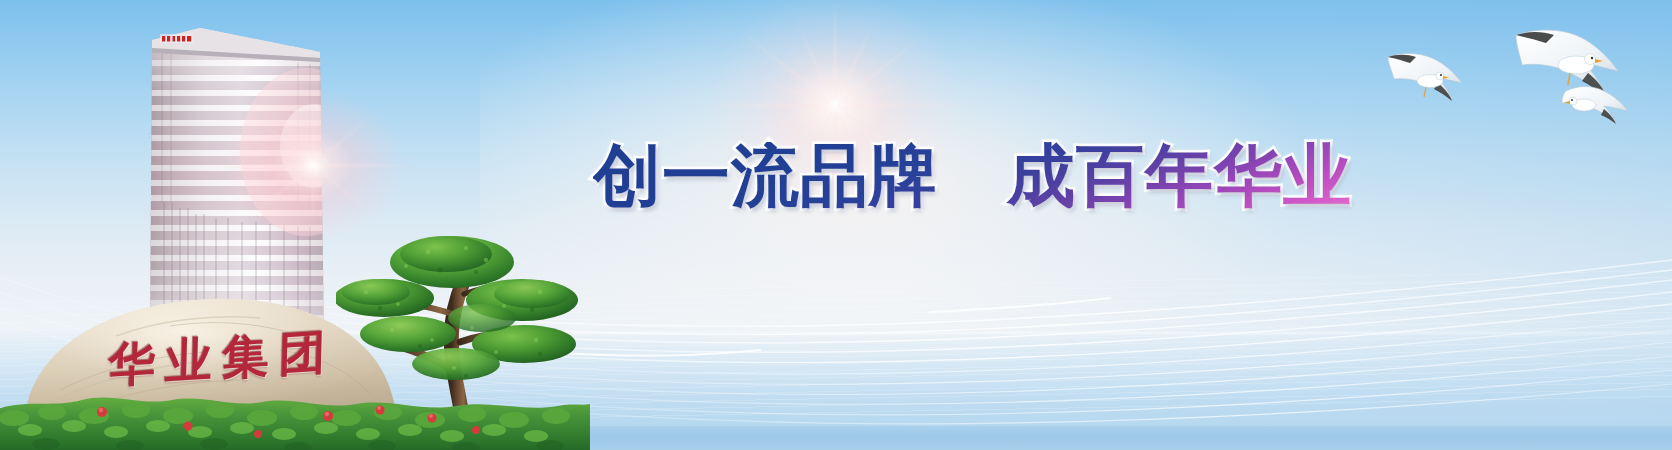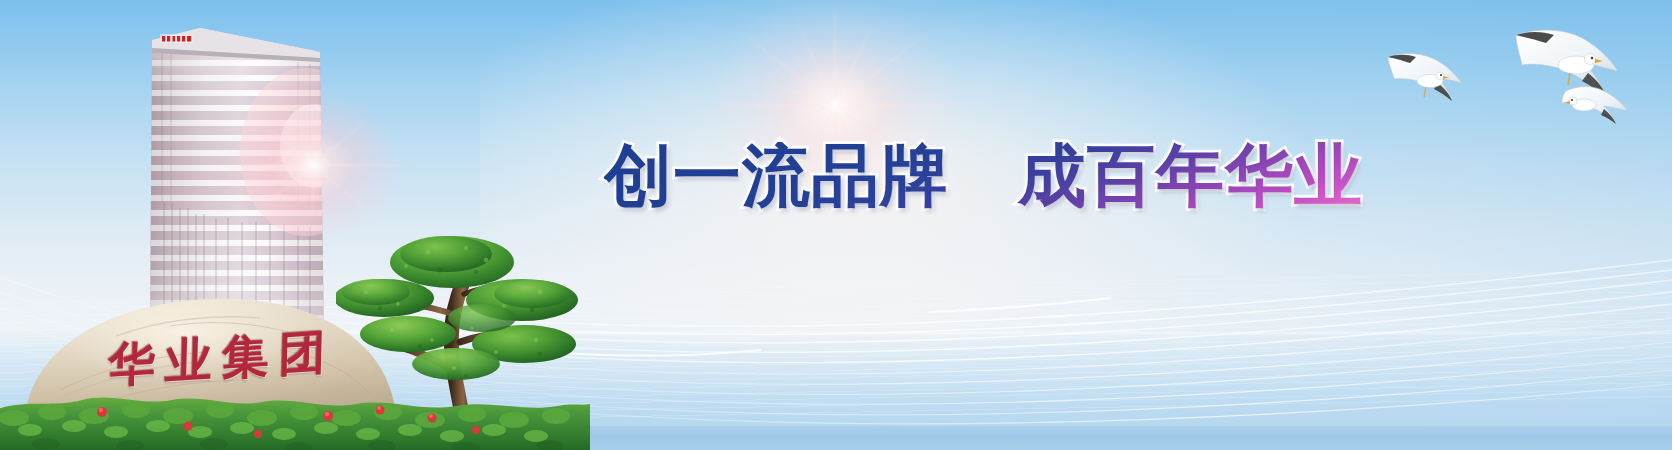--- a/index.html
+++ b/index.html
@@ -147,21 +147,20 @@
   
   .birds{position:absolute; left:1370px; top:5px; width:300px; height:125px;}
 
   
   .slogan{
     position:absolute;
     left:593px; top:128px;
     width:760px; height:96px;
     display:flex; align-items:center;
     white-space:nowrap;
-    margin-left:11px;
   }
   .slogan-text{
     font-family:"DejaVu Sans","Liberation Sans",sans-serif;
     font-size:68px;
     font-weight:bold;
     line-height:1;
     letter-spacing:1px;
     background:linear-gradient(160deg,
         #1f3f93 0%,
         #213f94 30%,

